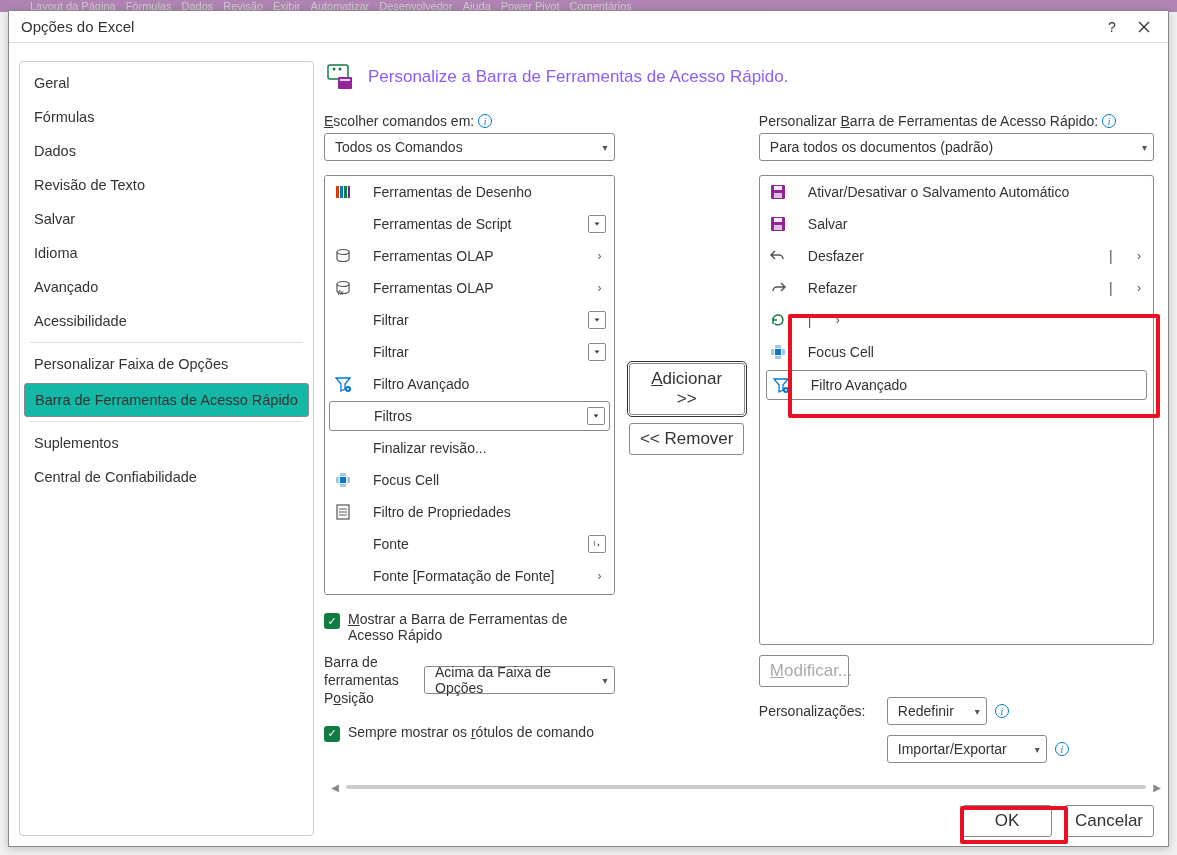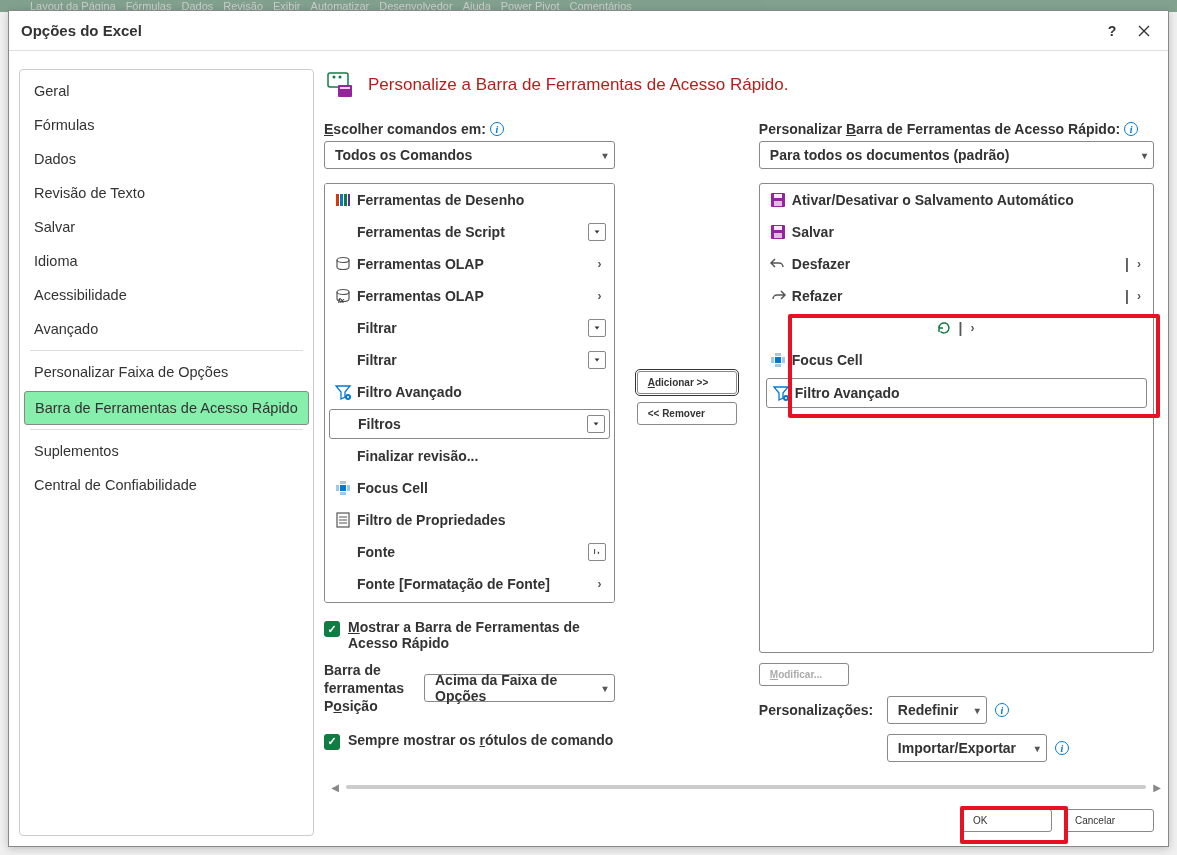--- a/index.html
+++ b/index.html
@@ -11,44 +11,43 @@
     background: #f0f0f0;
     width: 1177px;
     height: 855px;
     overflow: hidden;
     position: relative;
   }
   .background-ribbon {
     position: absolute;
     top: 0; left: 0; right: 0;
     height: 12px;
-    background: #14532d;
+    background: #701a75;
     display: flex;
     gap: 10px;
     padding: 0 30px;
     font-size: 11px;
     color: #aaa;
     opacity: 0.5;
   }
   .dialog {
     position: absolute;
     top: 10px; left: 8px; right: 8px; bottom: 8px;
     background: #fff;
     border: 1px solid #888;
     display: flex;
     flex-direction: column;
     box-shadow: 0 2px 8px rgba(0,0,0,0.2);
   }
   .titlebar {
-    height: 40px;
+    height: 32px;
     display: flex;
     align-items: center;
     padding: 0 8px 0 12px;
     border-bottom: 1px solid #ddd;
-    font-weight: bold;
   }
   .titlebar .title { flex: 1; font-size: 15px; color: #333; }
   .titlebar .help, .titlebar .close {
     width: 32px; height: 28px;
     display: flex; align-items: center; justify-content: center;
     cursor: pointer;
     font-size: 14px;
   }
   .titlebar .close svg { width: 12px; height: 12px; }
   .body {
@@ -69,21 +68,21 @@
     flex: 1;
     padding: 4px 0;
     overflow-y: auto;
   }
   .side-item {
     padding: 9px 14px;
     font-size: 14.5px;
     cursor: pointer;
   }
   .side-item.selected {
-    background: #86efac;
+    background: #14b8a6;
     border: 1px solid #888;
     border-radius: 3px;
     margin: 2px 4px;
     padding: 8px 10px;
     font-weight: 400;
   }
   .side-sep { height: 1px; background: #ddd; margin: 4px 10px; }
   .main {
     flex: 1;
     display: flex;
@@ -100,27 +99,27 @@
   .header-row {
     display: flex;
     align-items: center;
     gap: 12px;
     margin-bottom: 20px;
   }
   .header-icon {
     width: 32px; height: 32px;
     position: relative;
   }
-  .header-text { font-size: 17px; color: #b91c1c; }
+  .header-text { font-size: 17px; color: #8b5cf6; }
   .columns {
     display: flex;
     gap: 14px;
     align-items: flex-start;
   }
-  .col { display: flex; flex-direction: column; font-weight: bold; }
+  .col { display: flex; flex-direction: column; }
   .col.left { width: 300px; }
   .col.mid { width: 120px; padding-top: 250px; display: flex; flex-direction: column; gap: 8px; align-items: center; }
   .col.right { width: 408px; }
   .field-label { font-size: 14px; margin-bottom: 4px; display: flex; align-items: center; gap: 4px; }
   .info-icon {
     width: 14px; height: 14px;
     border: 1px solid #0078d4;
     border-radius: 50%;
     display: inline-flex; align-items: center; justify-content: center;
     font-size: 10px; color: #0078d4;
@@ -146,23 +145,22 @@
     height: 420px;
     overflow-y: scroll;
     background: #fff;
   }
   .listbox.right-box { height: 470px; overflow-y: auto; }
   .list-row {
     display: flex;
     align-items: center;
     height: 32px;
     padding: 0 8px;
-    gap: 4px;
+    gap: 20px;
     cursor: pointer;
-    justify-content: center;
   }
   .list-row.selected {
     border: 1px solid #888;
     border-radius: 3px;
     margin: 1px 4px;
     padding: 0 4px;
     height: 30px;
   }
   .list-row.selected.right-sel {
     margin: 2px 6px;
@@ -177,22 +175,23 @@
   }
   .row-expand svg { width: 8px; height: 8px; }
   .row-chevron { width: 12px; font-size: 12px; color: #555; flex-shrink: 0; text-align: center; }
   .row-sep { width: 4px; font-size: 14px; color: #555; flex-shrink: 0; }
   .btn {
     border: 1px solid #888;
     border-radius: 3px;
     padding: 5px 10px;
     background: #fff;
     cursor: pointer;
-    font-size: 10px;
+    font-size: 17px;
     min-width: 100px;
+    text-align: center;
   }
   .btn.focused {
     outline: 1.5px solid #333;
     outline-offset: 1px;
   }
   .btn.disabled { color: #aaa; cursor: default; }
   .btn.small { min-width: 80px; }
   .checkbox-row {
     display: flex;
     align-items: flex-start;
@@ -283,22 +282,22 @@
   <div class="body">
 
     <div class="sidebar">
       <div class="sidebar-inner" id="sidebar-list">
           <div class="side-item">Geral</div>
           <div class="side-item">Fórmulas</div>
           <div class="side-item">Dados</div>
           <div class="side-item">Revisão de Texto</div>
           <div class="side-item">Salvar</div>
           <div class="side-item">Idioma</div>
+          <div class="side-item">Avançado</div>
           <div class="side-item">Acessibilidade</div>
-          <div class="side-item">Avançado</div>
           <div class="side-sep"></div>
           <div class="side-item">Personalizar Faixa de Opções</div>
           <div class="side-item selected">Barra de Ferramentas de Acesso Rápido</div>
           <div class="side-sep"></div>
           <div class="side-item">Suplementos</div>
           <div class="side-item">Central de Confiabilidade</div>
         </div>
     </div>
 
     <div class="main">

